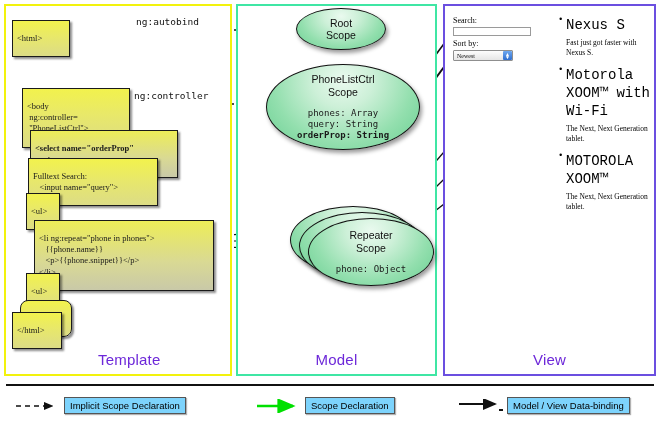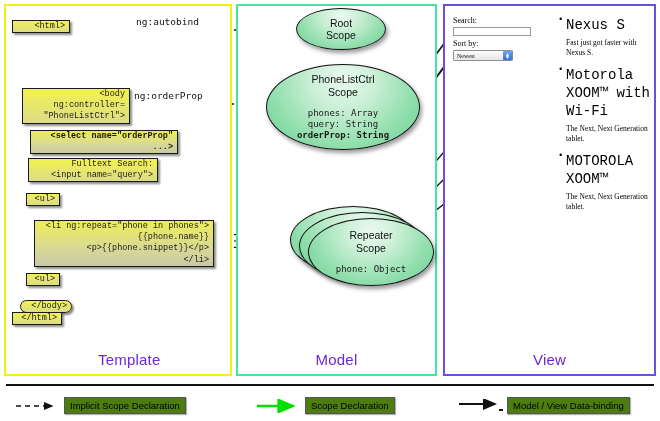--- a/index.html
+++ b/index.html
@@ -15,24 +15,24 @@
   #panel-view{left:443px;top:4px;width:213px;height:372px;border:2px solid #6b4fe0;}
 
   .panel-label{position:absolute;bottom:6px;width:100%;text-align:center;
                font-size:15px;color:#6d28d9;letter-spacing:.2px;}
   #panel-template .panel-label{text-align:left;padding-left:92px;}
 
   
   .codebox{position:absolute;box-sizing:border-box;
            border:1.5px solid #1a1a1a;
            background:linear-gradient(180deg,#f2f24d 0%,#e8e86a 45%,#dcdc86 100%);
-           font-family:Liberation Mono, monospace;
+           font-family:Liberation Serif, serif;
            font-size:8.5px;line-height:1.32;color:#1a1a1a;
-           padding:0 4px;white-space:pre;
-           box-shadow:2px 2px 2px rgba(0,0,0,.45);text-align:right;}
+           padding:12px 4px;white-space:pre;
+           box-shadow:2px 2px 2px rgba(0,0,0,.45);}
   .codebox.grad2{background:linear-gradient(180deg,#eded58 0%,#d9d994 60%,#c9c9a8 100%);}
   .codebox.bold{font-weight:bold;}
 
   
   .ellipse{position:absolute;border-radius:50%;
            border:1.5px solid #111;
            background:radial-gradient(ellipse at 50% 18%,#eafaef 0%,#cdf0d8 28%,#93dfae 65%,#69cf92 100%);
            box-shadow:2px 3px 4px rgba(0,0,0,.4);
            display:flex;flex-direction:column;align-items:center;
            justify-content:center;text-align:center;color:#111;}
@@ -67,21 +67,21 @@
                  margin-top:4px;padding-left:9px;line-height:1.3;}
 
   
   .edge-label{position:absolute;font-family:"DejaVu Sans Mono",monospace;
               font-size:9.5px;color:#111;white-space:nowrap;}
 
   
   #legend{position:absolute;left:0;top:383px;width:660px;height:38px;}
   #legend-rule{position:absolute;left:6px;top:1px;width:648px;height:2px;background:#111;}
   .leg-item{position:absolute;top:14px;display:flex;align-items:center;}
-  .leg-box{border:1.5px solid #555;background:#4d7c0f;
+  .leg-box{border:1.5px solid #555;background:#7dd3fc;
            font-family:"Liberation Sans",sans-serif;font-size:9.5px;color:#000;
            padding:2px 5px;box-shadow:1px 1px 1px rgba(0,0,0,.3);white-space:nowrap;}
   .leg-art{width:46px;height:14px;position:relative;margin-right:4px;}
 </style>
 </head>
 <body>
 
 <svg id="canvas" xmlns="http://www.w3.org/2000/svg" viewBox="0 0 660 421">
   <defs>
     <marker id="ar-blk" markerWidth="7" markerHeight="7" refX="6" refY="3" orient="auto">
@@ -138,21 +138,21 @@
    &lt;p&gt;{{phone.snippet}}&lt;/p&gt;
 &lt;/li&gt;</div>
 
 <div class="codebox" style="left:26px;top:273px;width:34px;">&lt;ul&gt;</div>
 
 <div class="codebox" style="left:20px;top:300px;width:52px;border-radius:8px;">&lt;/body&gt;</div>
 
 <div class="codebox" style="left:12px;top:312px;width:50px;">&lt;/html&gt;</div>
 
 <div class="edge-label" style="left:136px;top:16px;">ng:autobind</div>
-<div class="edge-label" style="left:134px;top:90px;">ng:orderProp</div>
+<div class="edge-label" style="left:134px;top:90px;">ng:controller</div>
 <div class="edge-label" style="left:238px;top:219px;">ng:repeat</div>
 
 <div class="panel" id="panel-model">
   <div class="panel-label">Model</div>
 </div>
 
 <div class="ellipse" style="left:296px;top:8px;width:88px;height:40px;">
   <div class="ell-title">Root</div>
   <div class="ell-title">Scope</div>
 </div>

